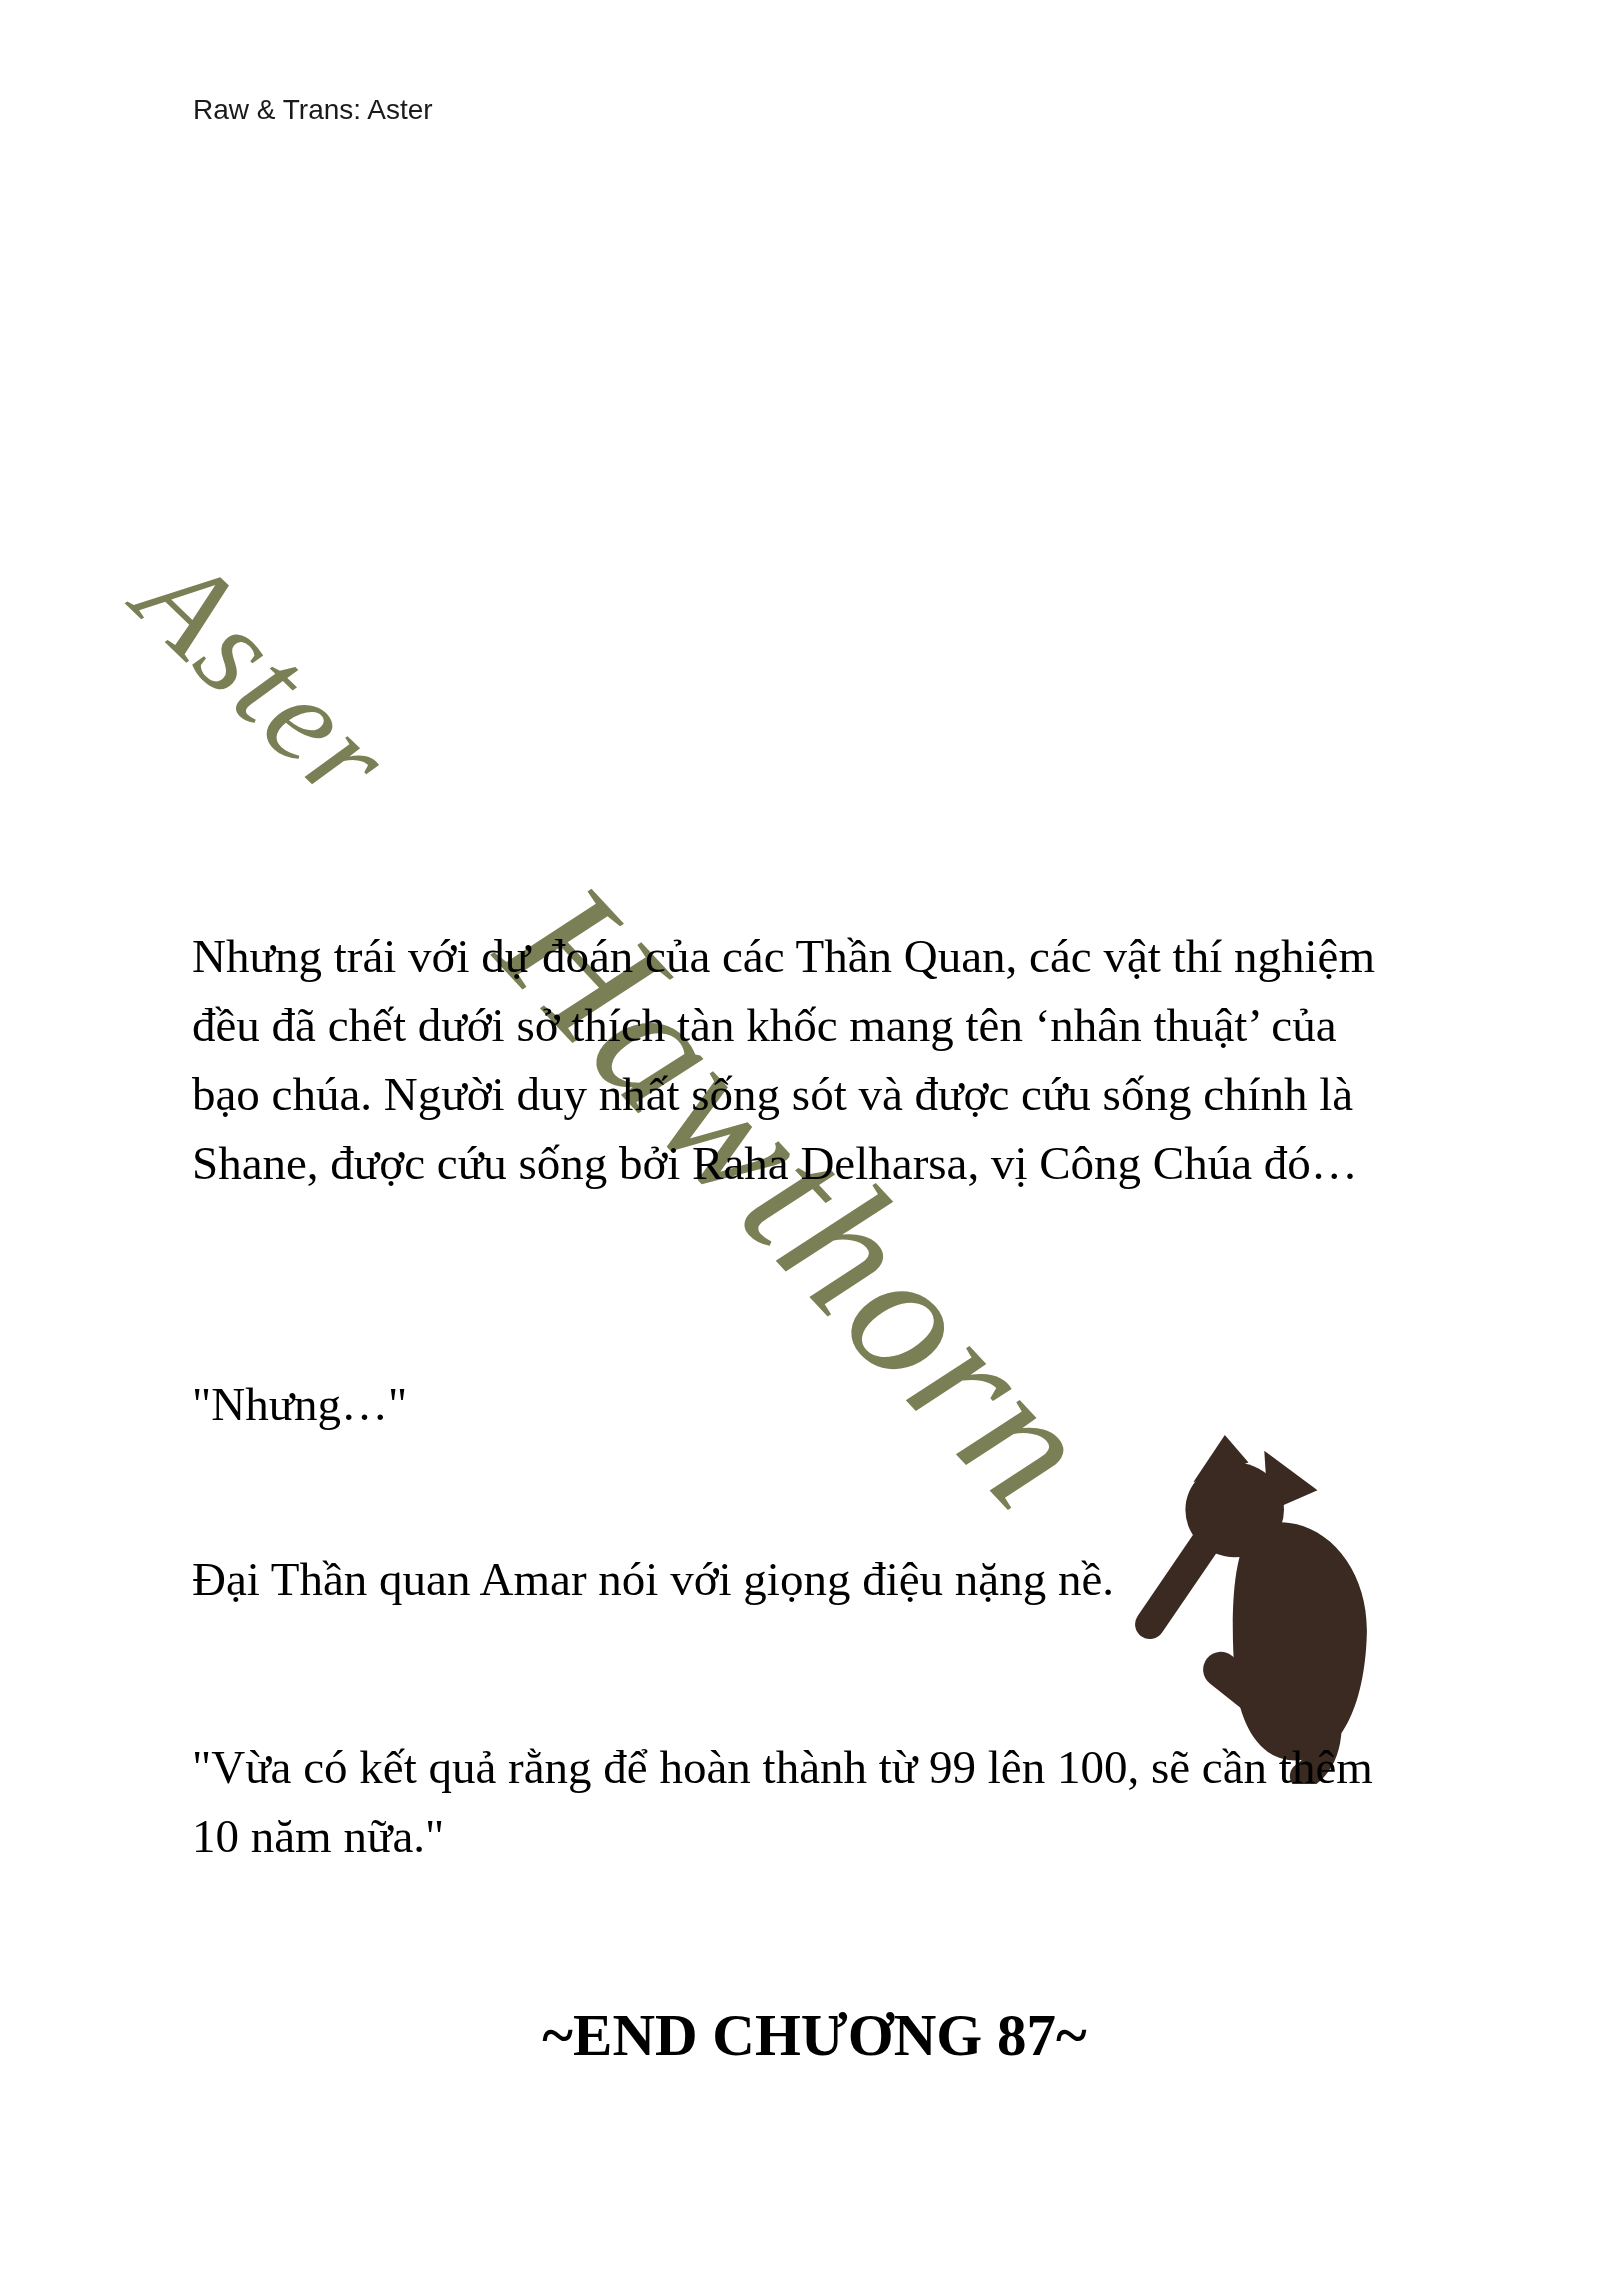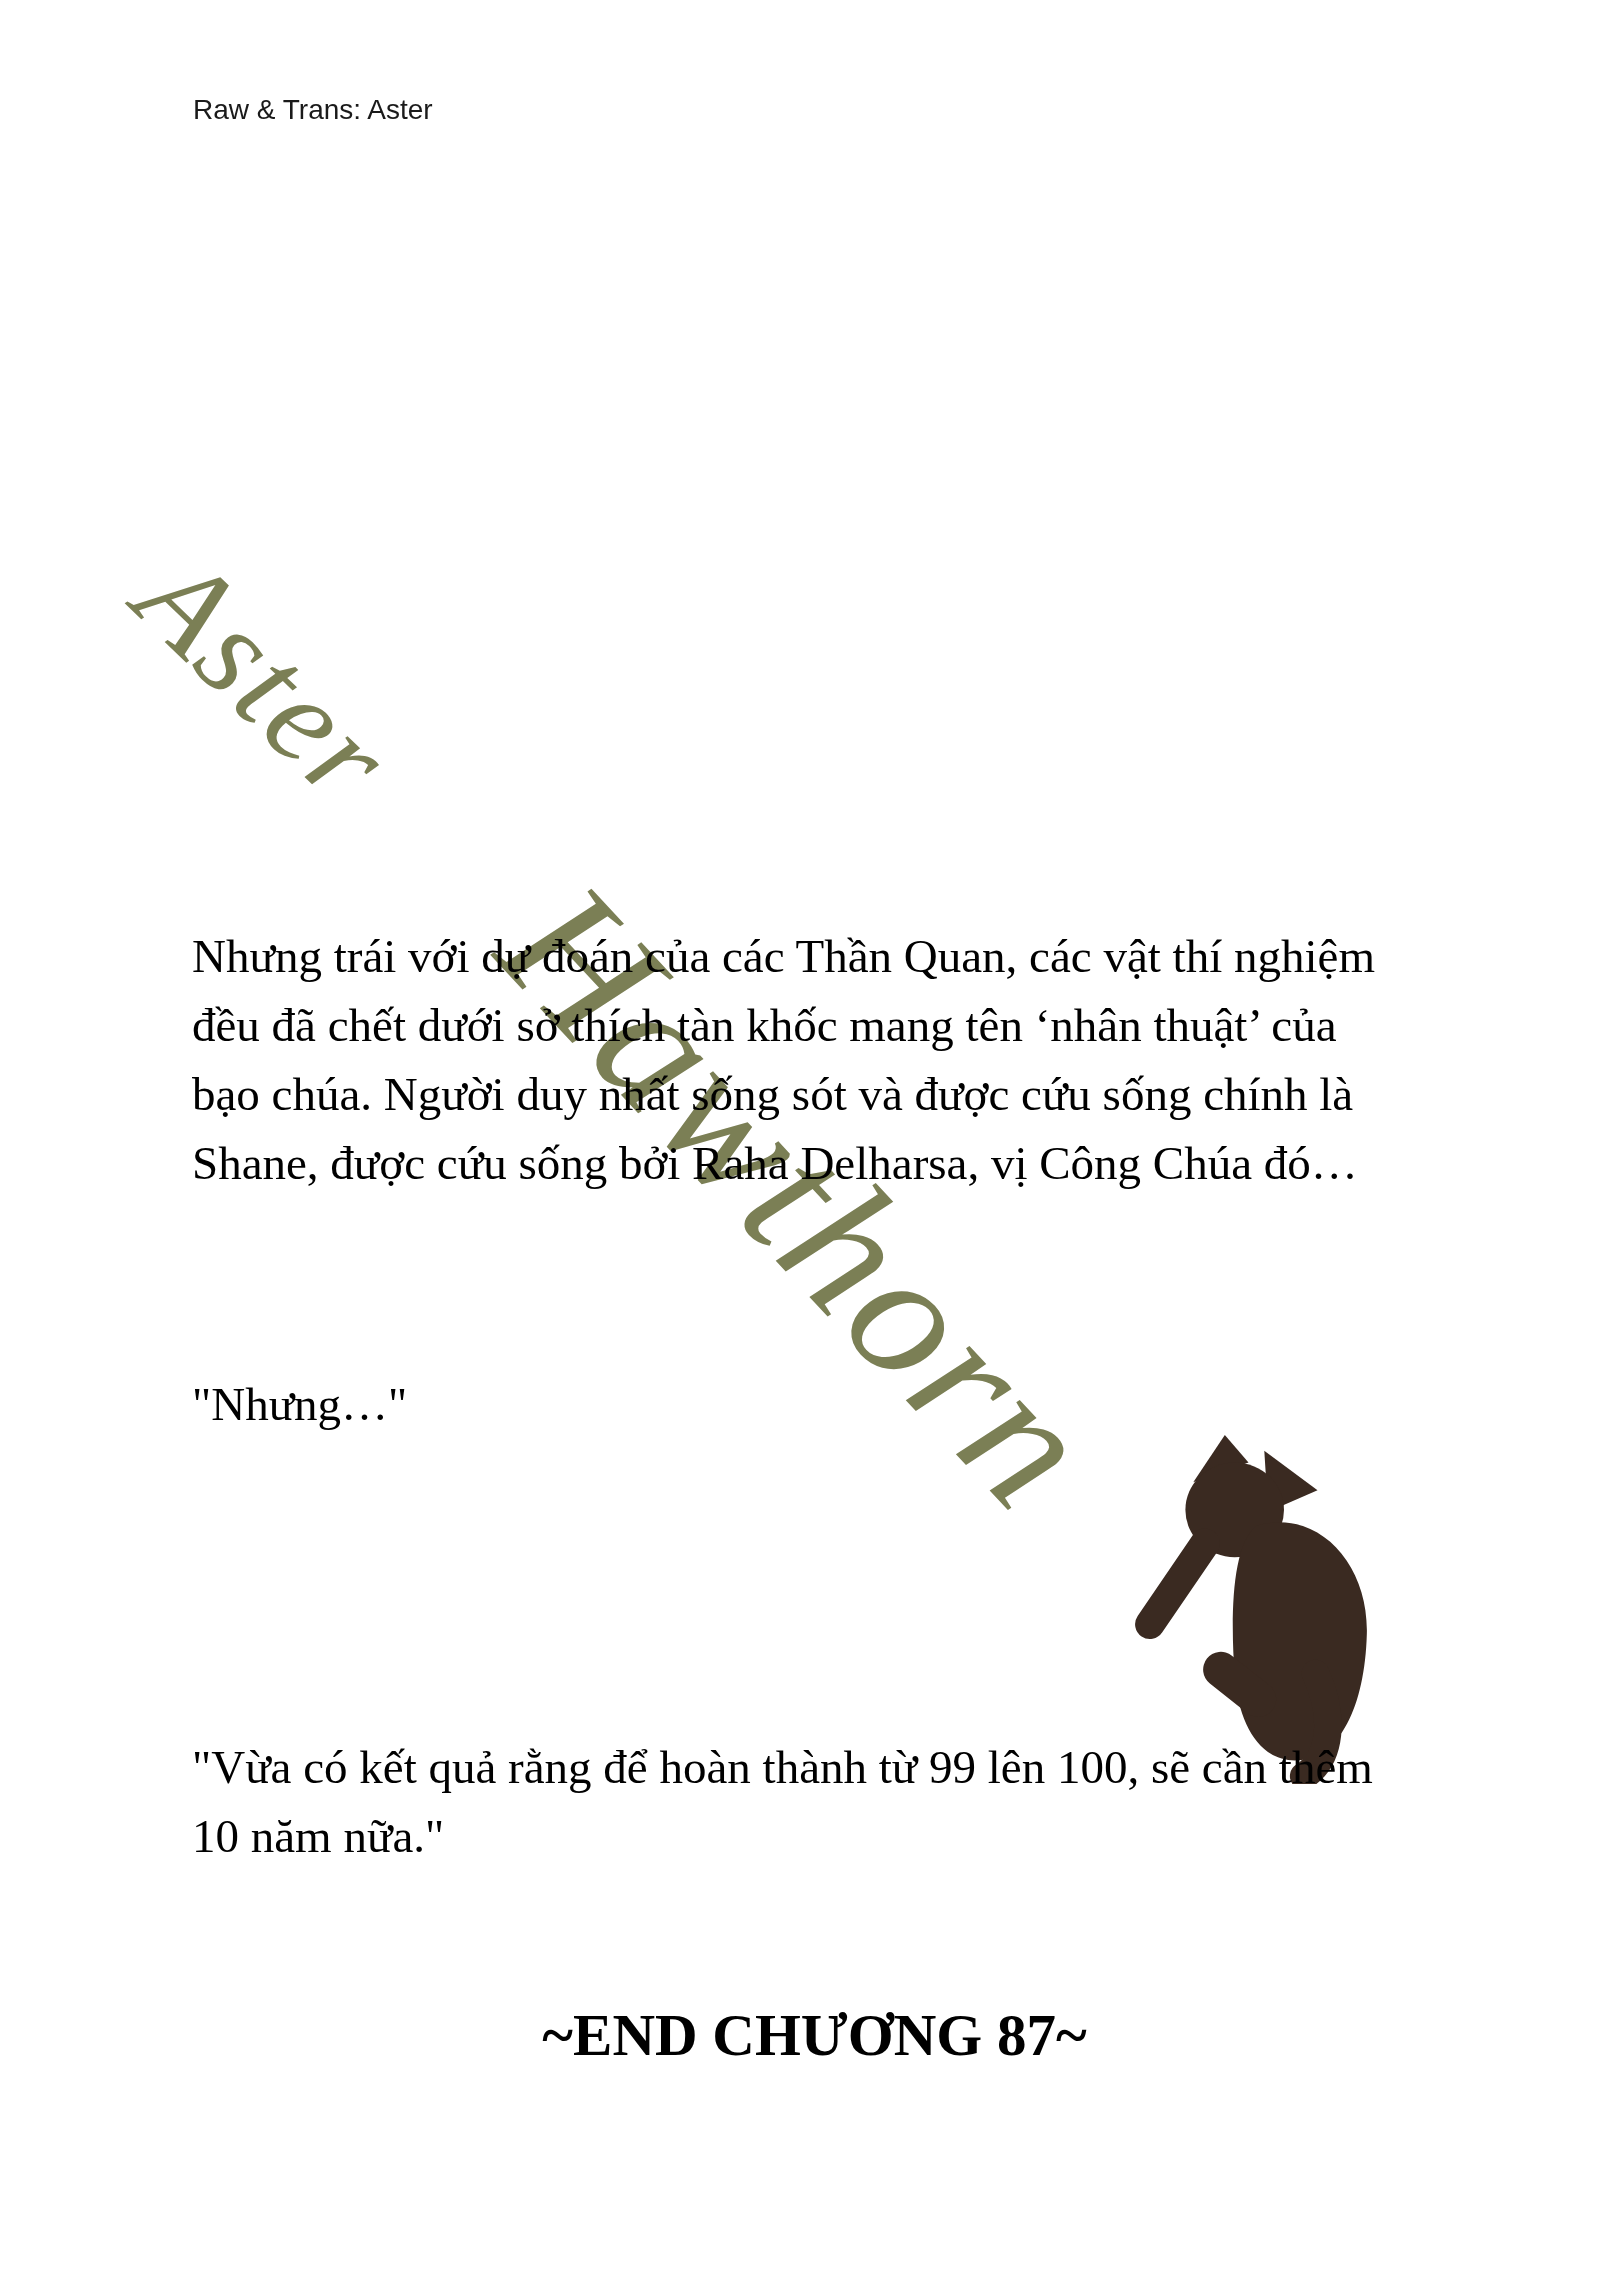--- a/index.html
+++ b/index.html
@@ -95,20 +95,21 @@
 
   <div class="watermark-word word-1" style="color: rgb(123, 127, 85);">Aster</div>
   <div class="watermark-word word-2" style="color: rgb(123, 127, 85);">Hawthorn</div>
 
 
 
   <p class="para" style="top:922px">Nhưng trái với dự đoán của các Thần Quan, các vật thí nghiệm đều đã chết dưới sở thích tàn khốc mang tên ‘nhân thuật’ của bạo chúa. Người duy nhất sống sót và được cứu sống chính là Shane, được cứu sống bởi Raha Delharsa, vị Công Chúa đó…</p>
 
   <p class="para" style="top:1370px">"Nhưng…"</p>
 
+  <p class="para" style="top:1545px">Đại Thần quan Amar nói với giọng điệu nặng nề.</p>
 
   <p class="para" style="top:1733px">"Vừa có kết quả rằng để hoàn thành từ 99 lên 100, sẽ cần thêm 10 năm nữa."</p>
 
   <svg class="cat-icon" viewBox="0 0 260 360" xmlns="http://www.w3.org/2000/svg" aria-hidden="true" style="color: rgb(58, 42, 33);">
 
     <polygon points="106,6 74,54 130,34" fill="currentColor"></polygon>
     <polygon points="146,22 200,62 150,84" fill="currentColor"></polygon>
 
     <ellipse cx="116" cy="82" rx="50" ry="48" fill="currentColor"></ellipse>
 

